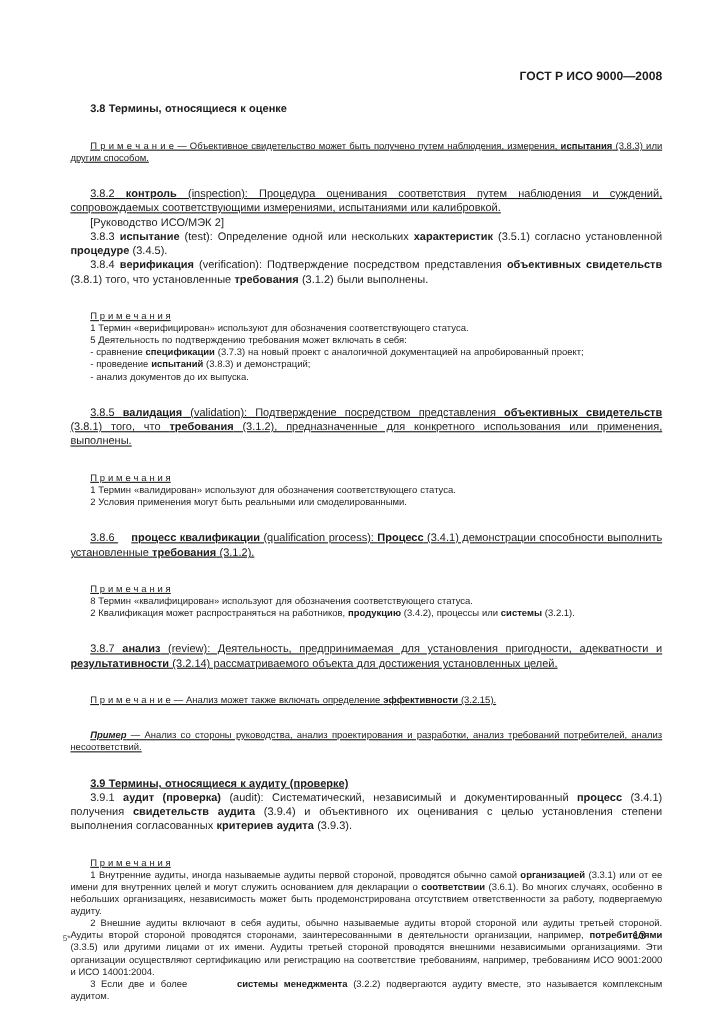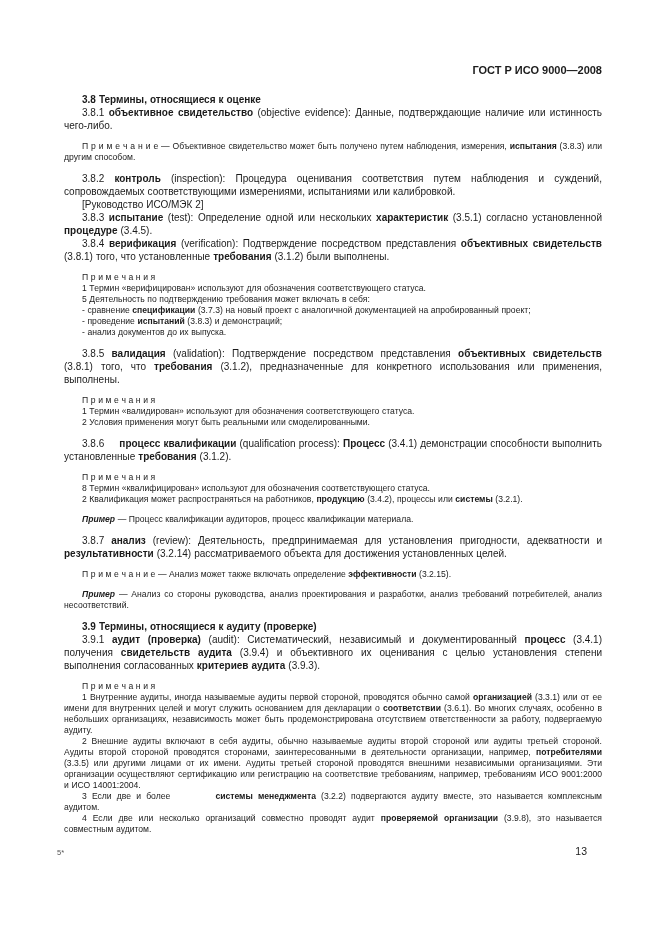--- a/index.html
+++ b/index.html
@@ -51,21 +51,22 @@
   .doc-body p.p {
     font-size: 10px;
     line-height: 13px;
   }
   .doc-body p.note,
   .doc-body p.example {
     font-size: 8.6px;
     line-height: 11px;
   }
   .doc-body p.sb {
-    margin-top: 9px;
+    margin-top: 21px;
+    text-decoration: underline;
   }
   .footer-left {
     position: absolute;
     left: 57px;
     top: 848px;
     font-size: 7.5px;
     color: #555;
   }
   .footer-right {
     position: absolute;
@@ -76,48 +77,45 @@
   }
 </style>
 </head>
 <body>
 
 <div class="page">
   <div class="content">
     <div class="doc-header">ГОСТ Р ИСО 9000—2008</div>
     <div class="doc-body">
         <p class="h"><span style="font-weight: bold;">3.8 Термины, относящиеся к оценке</span></p>
-        <p class="p">3.8.1 <span style="font-weight: bold;">объективное свидетельство</span> (objective evidence): Данные, подтверждающие наличие или истинность чего-либо.</p>
         <p class="note sb">П р и м е ч а н и е — Объективное свидетельство может быть получено путем наблюдения, измерения, <span style="font-weight: bold;">испытания</span> (3.8.3) или другим способом.</p>
         <p class="p sb">3.8.2 <span style="font-weight: bold;">контроль</span> (inspection): Процедура оценивания соответствия путем наблюдения и суждений, сопровождаемых соответствующими измерениями, испытаниями или калибровкой.</p>
         <p class="p">[Руководство ИСО/МЭК 2]</p>
         <p class="p">3.8.3 <span style="font-weight: bold;">испытание</span> (test): Определение одной или нескольких <span style="font-weight: bold;">характеристик</span> (3.5.1) согласно установленной <span style="font-weight: bold;">процедуре</span> (3.4.5).</p>
         <p class="p">3.8.4 <span style="font-weight: bold;">верификация</span> (verification): Подтверждение посредством представления <span style="font-weight: bold;">объективных свидетельств</span> (3.8.1) того, что установленные <span style="font-weight: bold;">требования</span> (3.1.2) были выполнены.</p>
         <p class="note sb">П р и м е ч а н и я</p>
         <p class="note">1 Термин «верифицирован» используют для обозначения соответствующего статуса.</p>
         <p class="note">5 Деятельность по подтверждению требования может включать в себя:</p>
         <p class="note">- сравнение <span style="font-weight: bold;">спецификации</span> (3.7.3) на новый проект с аналогичной документацией на апробированный проект;</p>
         <p class="note">- проведение <span style="font-weight: bold;">испытаний</span> (3.8.3) и демонстраций;</p>
         <p class="note">- анализ документов до их выпуска.</p>
         <p class="p sb">3.8.5 <span style="font-weight: bold;">валидация</span> (validation): Подтверждение посредством представления <span style="font-weight: bold;">объективных свидетельств</span> (3.8.1) того, что <span style="font-weight: bold;">требования</span> (3.1.2), предназначенные для конкретного использования или применения, выполнены.</p>
         <p class="note sb">П р и м е ч а н и я</p>
         <p class="note">1 Термин «валидирован» используют для обозначения соответствующего статуса.</p>
         <p class="note">2 Условия применения могут быть реальными или смоделированными.</p>
         <p class="p sb">3.8.6 <span style="font-weight: bold; padding-left: 12px;">процесс квалификации</span> (qualification process): <span style="font-weight: bold;">Процесс</span> (3.4.1) демонстрации способности выполнить установленные <span style="font-weight: bold;">требования</span> (3.1.2).</p>
         <p class="note sb">П р и м е ч а н и я</p>
         <p class="note">8 Термин «квалифицирован» используют для обозначения соответствующего статуса.</p>
         <p class="note">2 Квалификация может распространяться на работников, <span style="font-weight: bold;">продукцию</span> (3.4.2), процессы или <span style="font-weight: bold;">системы</span> (3.2.1).</p>
-        <p class="example sb"><span style="font-weight: bold; font-style: italic;">Пример</span> — Процесс квалификации аудиторов, процесс квалификации материала.</p>
         <p class="p sb">3.8.7 <span style="font-weight: bold;">анализ</span> (review): Деятельность, предпринимаемая для установления пригодности, адекватности и <span style="font-weight: bold;">результативности</span> (3.2.14) рассматриваемого объекта для достижения установленных целей.</p>
         <p class="note sb">П р и м е ч а н и е — Анализ может также включать определение <span style="font-weight: bold;">эффективности</span> (3.2.15).</p>
         <p class="example sb"><span style="font-weight: bold; font-style: italic;">Пример</span> — Анализ со стороны руководства, анализ проектирования и разработки, анализ требований потребителей, анализ несоответствий.</p>
         <p class="h sb"><span style="font-weight: bold;">3.9 Термины, относящиеся к аудиту (проверке)</span></p>
         <p class="p">3.9.1 <span style="font-weight: bold;">аудит (проверка)</span> (audit): Систематический, независимый и документированный <span style="font-weight: bold;">процесс</span> (3.4.1) получения <span style="font-weight: bold;">свидетельств аудита</span> (3.9.4) и объективного их оценивания с целью установления степени выполнения согласованных <span style="font-weight: bold;">критериев аудита</span> (3.9.3).</p>
         <p class="note sb">П р и м е ч а н и я</p>
         <p class="note">1 Внутренние аудиты, иногда называемые аудиты первой стороной, проводятся обычно самой <span style="font-weight: bold;">организацией</span> (3.3.1) или от ее имени для внутренних целей и могут служить основанием для декларации о <span style="font-weight: bold;">соответствии</span> (3.6.1). Во многих случаях, особенно в небольших организациях, независимость может быть продемонстрирована отсутствием ответственности за работу, подвергаемую аудиту.</p>
         <p class="note">2 Внешние аудиты включают в себя аудиты, обычно называемые аудиты второй стороной или аудиты третьей стороной. Аудиты второй стороной проводятся сторонами, заинтересованными в деятельности организации, например, <span style="font-weight: bold;">потребителями</span> (3.3.5) или другими лицами от их имени. Аудиты третьей стороной проводятся внешними независимыми организациями. Эти организации осуществляют сертификацию или регистрацию на соответствие требованиям, например, требованиям ИСО 9001:2000 и ИСО 14001:2004.</p>
         <p class="note">3 Если две и более <span style="font-weight: bold; margin-left: 40px;">системы менеджмента</span> (3.2.2) подвергаются аудиту вместе, это называется комплексным аудитом.</p>
-        <p class="note">4 Если две или несколько организаций совместно проводят аудит <span style="font-weight: bold;">проверяемой организации</span> (3.9.8), это называется совместным аудитом.</p>
       </div>
   </div>
   <div class="footer-left">5*</div>
   <div class="footer-right">13</div>
 </div>
 
 </body></html>

